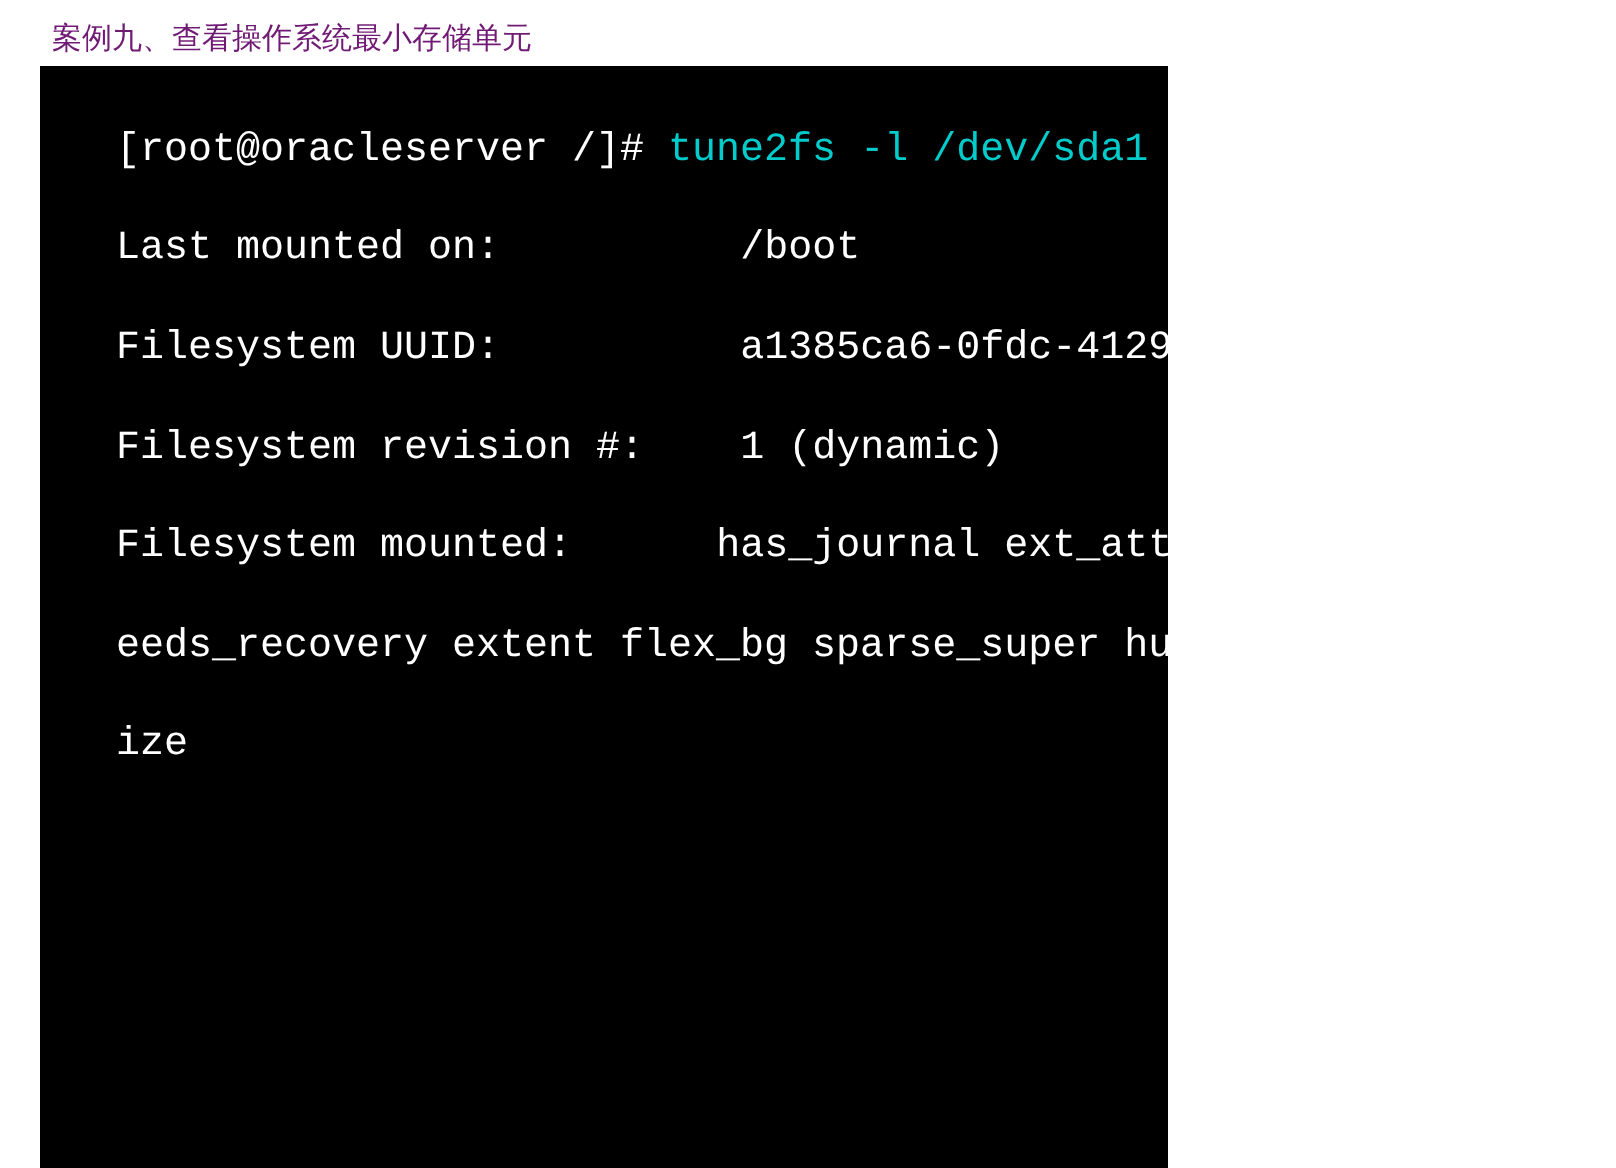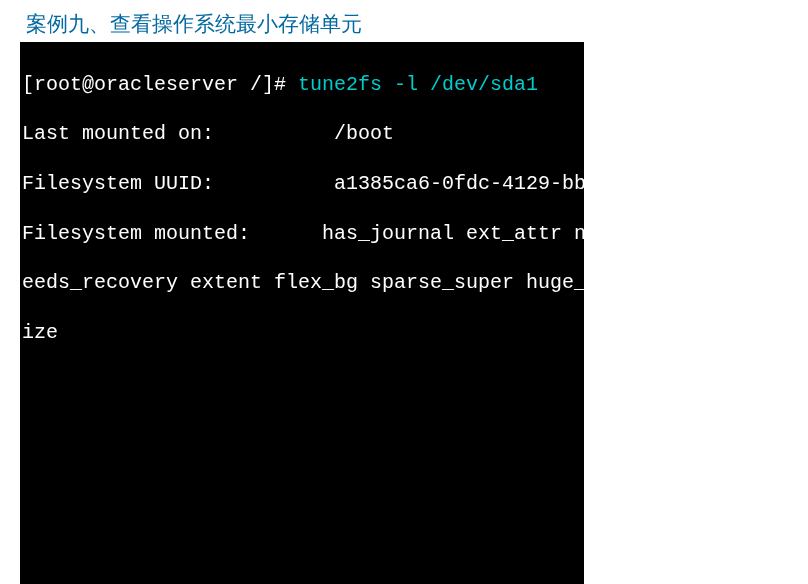--- a/index.html
+++ b/index.html
@@ -7,53 +7,55 @@
       padding: 0;
       box-sizing: border-box;
     }
     body {
       background: #ffffff;
       font-family: "SimSun", "宋体", serif;
       width: 808px;
       padding: 10px 20px;
     }
     .caption {
-      font-size: 21px;
-      color: #0369a1;
+      font-size: 15px;
+      color: #701a75;
       margin-bottom: 4px;
       padding-left: 6px;
     }
     .terminal {
       background: #000000;
       color: #ffffff;
       font-family: "Courier New", Consolas, monospace;
       font-size: 20px;
       line-height: 1.24;
       padding: 6px 0 6px 2px;
       width: 564px;
       overflow: hidden;
       white-space: pre;
       position: relative;
     }
     .line {
       white-space: pre;
+      margin-left: 36px;
     }
     .cyan {
       color: #00cccc;
     }
   </style>
 </head>
 <body>
 
 <div class="caption">案例九、查看操作系统最小存储单元</div>
 
 <div class="terminal">
 <div class="line"><span>[root@oracleserver /]# </span><span class="cyan">tune2fs -l /dev/sda1</span></div>
 <div class="line"><span>Last mounted on:          </span><span>/boot</span></div>
 <div class="line"><span>Filesystem UUID:          </span><span>a1385ca6-0fdc-4129-bbc</span></div>
+<div class="line"><span>Filesystem revision #:    </span><span>1 (dynamic)</span></div>
 <div class="line"><span>Filesystem mounted:      </span><span>has_journal ext_attr n</span></div>
 <div class="line">eeds_recovery extent flex_bg sparse_super huge_f</div>
 <div class="line">ize</div>
 
 
 
 
 
 
 

